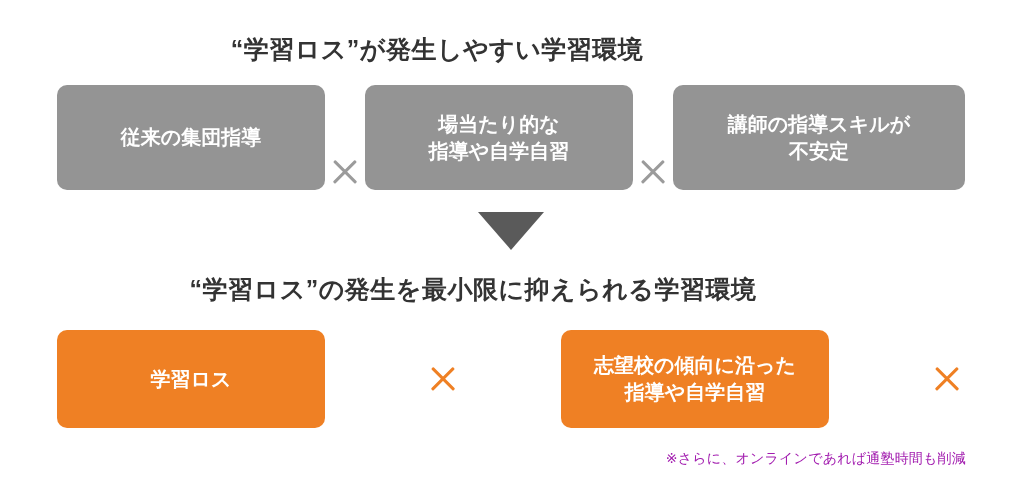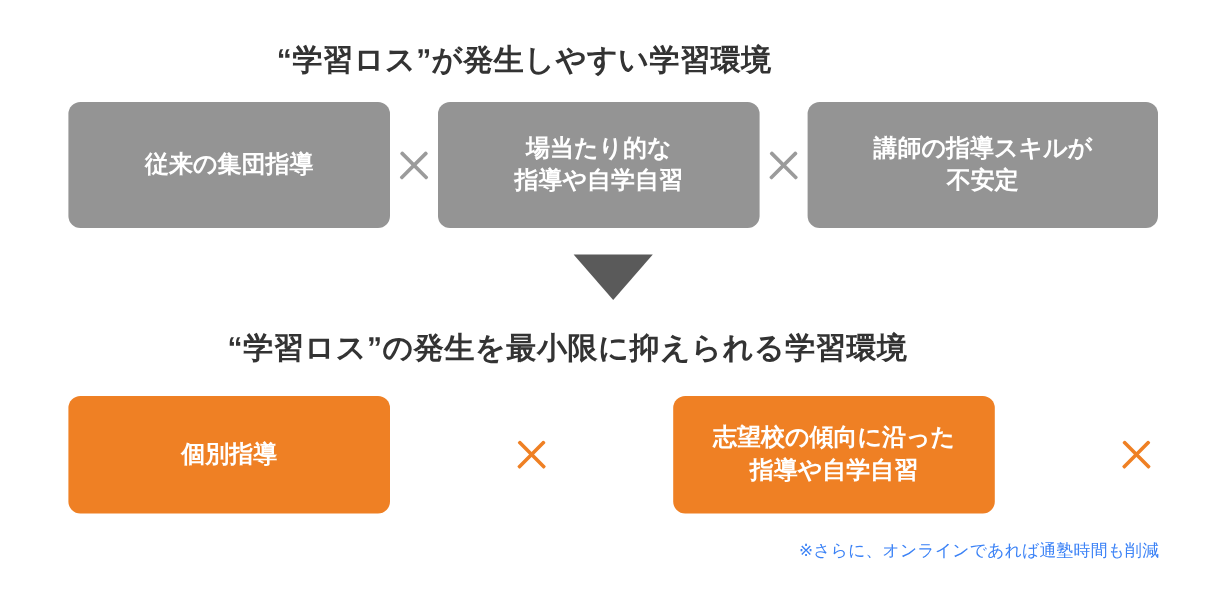--- a/index.html
+++ b/index.html
@@ -39,21 +39,21 @@
   
   .row {
     position: absolute;
     left: 57px;
     width: 908px;
     display: flex;
     flex-direction: row;
     align-items: center;
     justify-content: space-between;
   }
-  #row-gray   { top: 85px;  height: 105px; }
+  #row-gray   { top: 85px;  height: 105px; align-items: flex-end; }
   #row-orange { top: 330px; height: 98px;  }
 
   .card {
     border-radius: 10px;
     display: flex;
     align-items: center;
     justify-content: center;
     text-align: center;
     color: #ffffff;
     font-weight: bold;
@@ -111,21 +111,21 @@
     border-right: 33px solid transparent;
     border-top: 38px solid #5a5a5a;
   }
 
   
   #footnote {
     position: absolute;
     right: 55px;
     top: 450px;
     font-size: 14px;
-    color: #3b82f6;
+    color: #a21caf;
     letter-spacing: 0.2px;
     white-space: nowrap;
   }
 </style>
 </head>
 <body>
 
 <div class="stage">
 
   <div class="section-title" id="title-top">“学習ロス”が発生しやすい学習環境</div>
@@ -152,21 +152,21 @@
 
   </div>
 
   <div id="down-arrow"></div>
 
   <div class="section-title" id="title-bottom">“学習ロス”の発生を最小限に抑えられる学習環境</div>
 
   <div class="row" id="row-orange">
 
     <div class="card card-orange card-w1">
-      <span class="card-text">個別指導</span>
+      <span class="card-text">学習ロス</span>
     </div>
 
     <div class="times times-orange"></div>
 
     <div class="card card-orange card-w2">
       <span class="card-text">志望校の傾向に沿った
 指導や自学自習</span>
     </div>
 
     <div class="times times-orange"></div>

